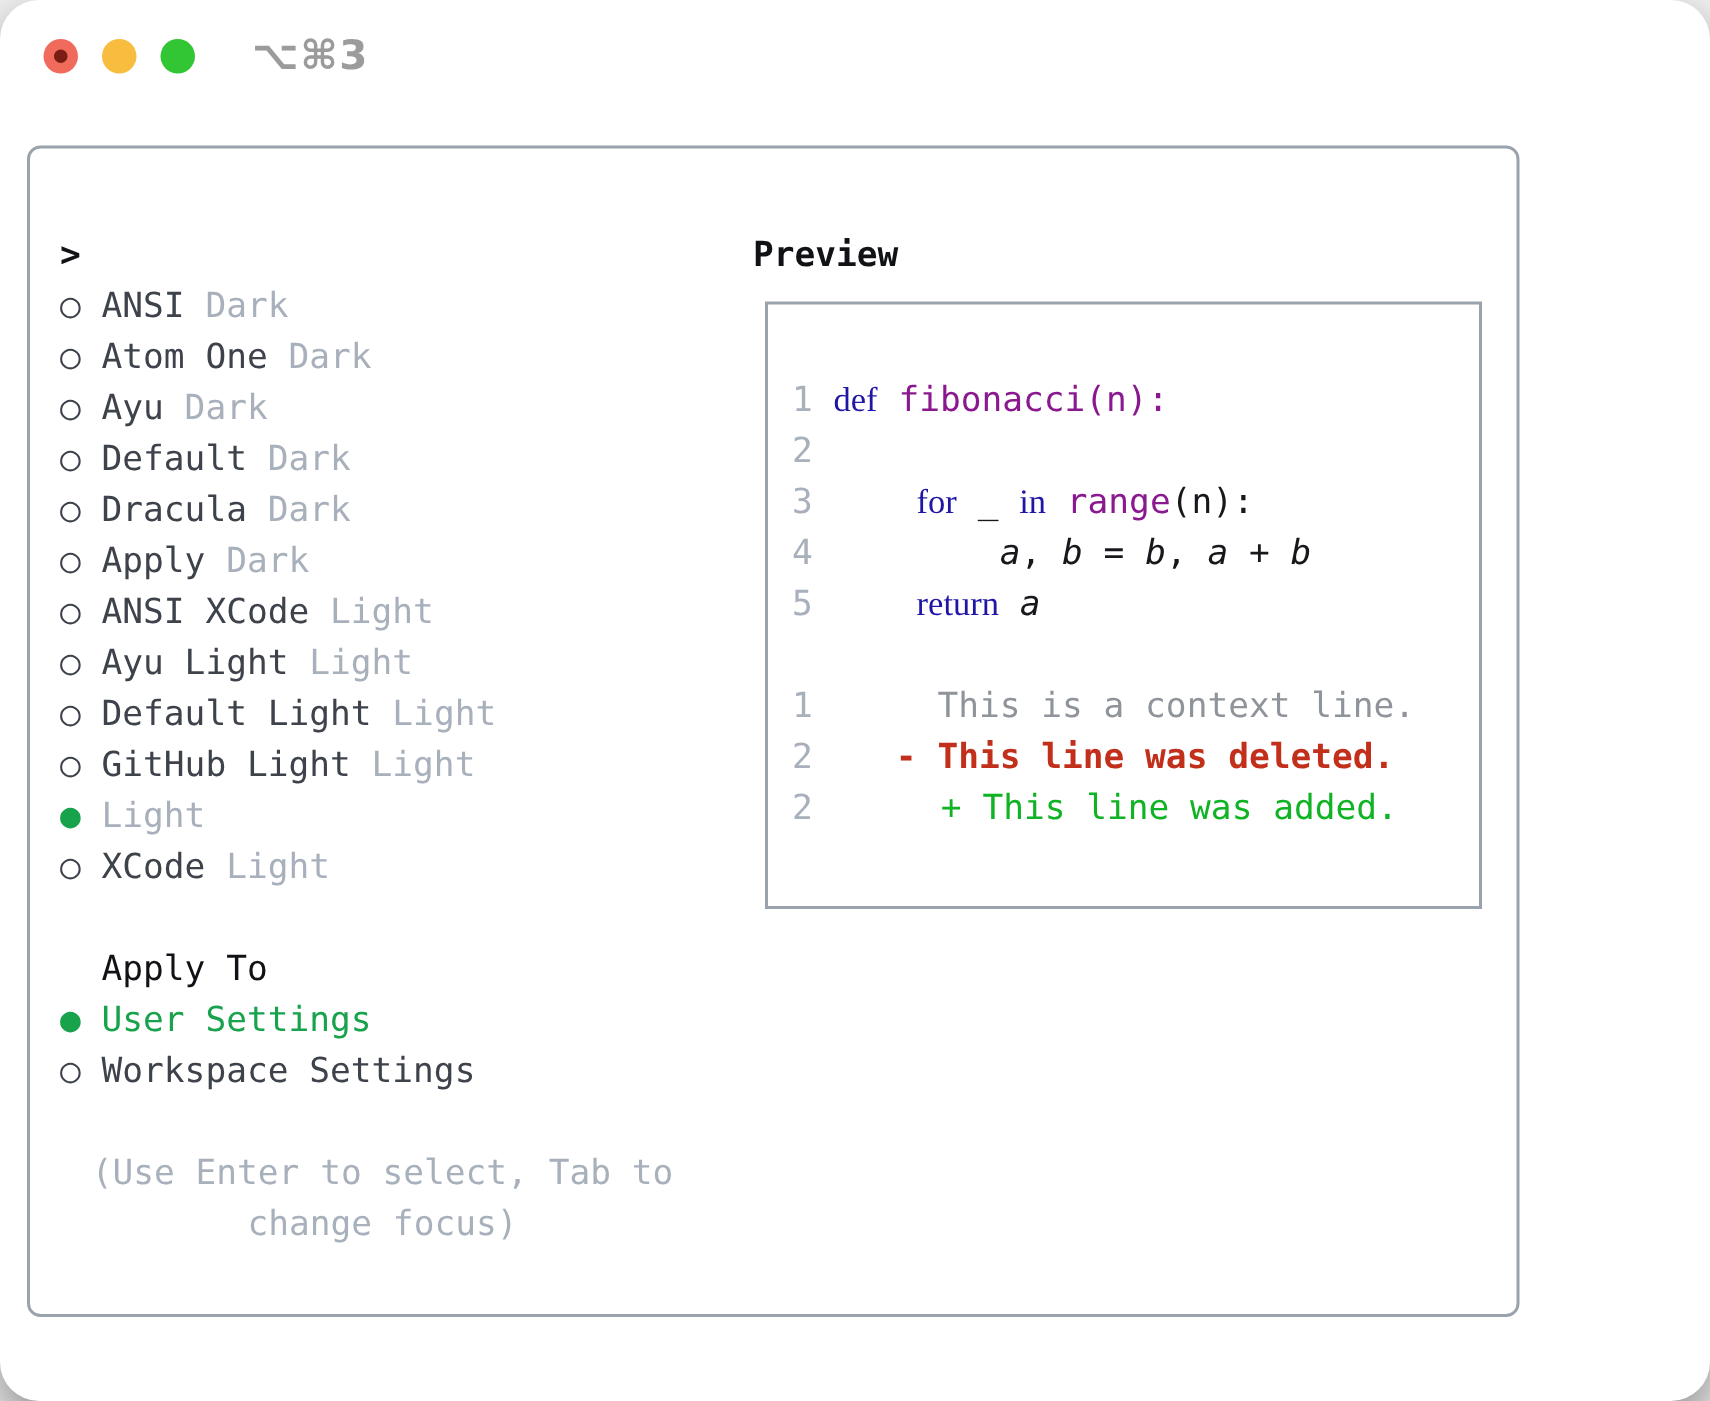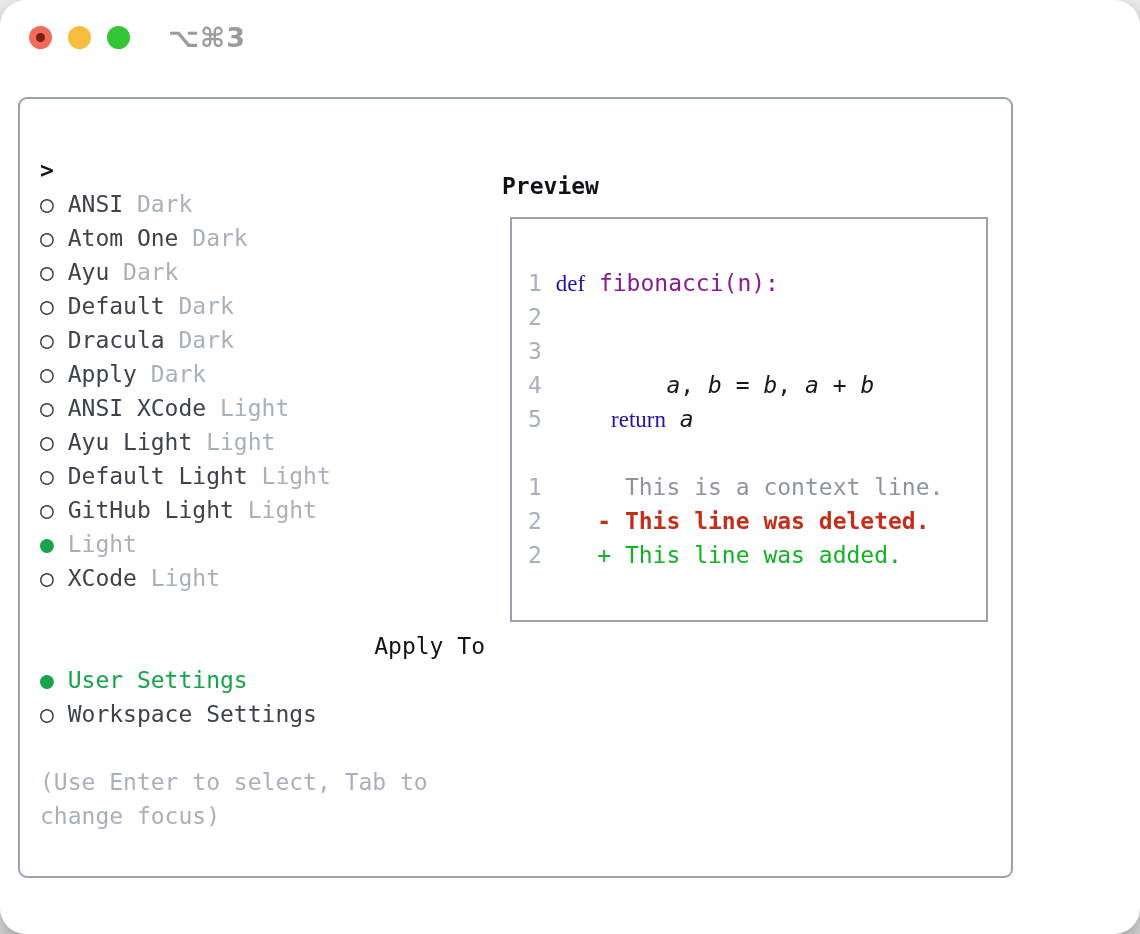--- a/index.html
+++ b/index.html
@@ -44,39 +44,39 @@
     border:2px solid var(--panel-border);border-radius:9px;background:#fff;
   }
   .col-left{position:absolute;left:20px;top:54px;width:445px;font-size:23px;line-height:34px;color:var(--text-dark);}
   .row{display:flex;white-space:pre;height:34px;align-items:center;}
   .gutter{display:inline-block;width:2ch;flex:0 0 2ch;}
   .hdr{font-weight:bold;color:var(--text-black);}
   .hdr .gutter{font-weight:bold;}
   .variant{color:var(--text-faded);}
   .row.selected, .row.selected .gutter{color:var(--green-select);}
   .spacer{height:34px;}
-  .hint{color:var(--text-faded);white-space:normal;width:430px;line-height:34px;}
-  .apply-hdr{color:var(--text-black);justify-content:space-between;}
-  .col-right{position:absolute;left:482px;top:70px;font-size:23px;line-height:34px;}
+  .hint{color:var(--text-faded);white-space:normal;width:430px;line-height:34px;text-align:center;}
+  .apply-hdr{color:var(--text-black);}
+  .col-right{position:absolute;left:482px;top:54px;font-size:23px;line-height:34px;}
   .preview-title{font-weight:bold;color:var(--text-black);height:34px;}
   .preview-box{
     margin-top:14px;margin-left:8px;width:478px;height:405px;
     border:2px solid var(--panel-border);background:#fff;
     padding:47px 16px;overflow:hidden;
   }
   .pline{display:flex;white-space:pre;height:34px;}
   .ln{display:inline-block;width:2ch;flex:0 0 2ch;color:var(--text-faded);}
   .tok-kw{color:var(--code-kw);font-family:Liberation Serif, serif;}
   .tok-fn{color:var(--code-fn);}
   .tok-num{color:var(--code-num);}
   .tok-pl{color:var(--code-plain);}
   .tok-var{color:var(--code-plain);font-style:italic;}
   .tok-ctx{color:var(--diff-ctx);}
   .tok-del{color:var(--diff-del);font-weight:bold;}
-  .tok-add{color:var(--diff-add);}
+  .tok-add{color:var(--diff-add);margin-left:30px;}
 </style>
 </head>
 <body>
 
 <div class="window">
   <div class="titlebar">
     <div class="traffic">
       <span class="tl tl-close"></span>
       <span class="tl tl-min"></span>
       <span class="tl tl-zoom"></span>
@@ -160,21 +160,21 @@
       <div class="preview-box" id="preview-box">
   <div class="pline">
     <span class="ln">1 </span><span class="code"><span class="tok-kw">def</span><span class="tok-pl"> </span><span class="tok-fn">fibonacci(n):</span></span>
   </div>
 
   <div class="pline">
     <span class="ln">2 </span>
   </div>
 
   <div class="pline">
-    <span class="ln">3 </span>
+    <span class="ln">3 </span><span class="code"><span class="tok-pl">    </span><span class="tok-kw">for</span><span class="tok-pl"> _ </span><span class="tok-kw">in</span><span class="tok-pl"> </span><span class="tok-fn">range</span><span class="tok-pl">(n):</span></span>
   </div>
 
   <div class="pline">
     <span class="ln">4 </span><span class="code"><span class="tok-pl">        </span><span class="tok-var">a</span><span class="tok-pl">, </span><span class="tok-var">b</span><span class="tok-pl"> = </span><span class="tok-var">b</span><span class="tok-pl">, </span><span class="tok-var">a</span><span class="tok-pl"> + </span><span class="tok-var">b</span></span>
   </div>
 
   <div class="pline">
     <span class="ln">5 </span><span class="code"><span class="tok-pl">    </span><span class="tok-kw">return</span><span class="tok-pl"> </span><span class="tok-var">a</span></span>
   </div>
 

